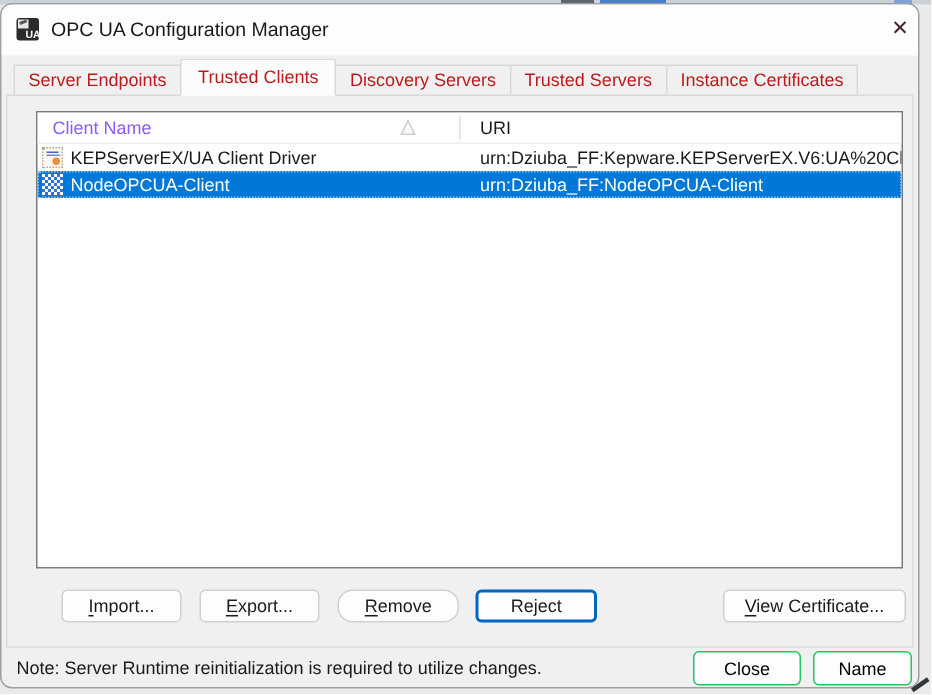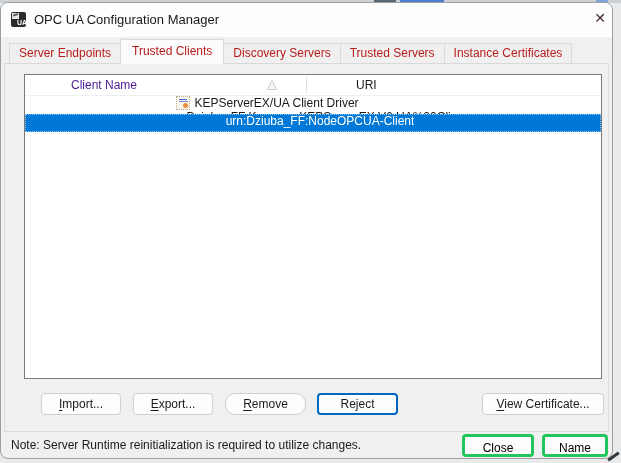--- a/index.html
+++ b/index.html
@@ -33,25 +33,25 @@
     border:1px solid #d9d9d9;margin-right:-1px;white-space:nowrap;color:#b91c1c;
   }
   .tab.active{
     height:23px;line-height:23px;padding:0 11px;background:#fcfcfc;
     border-bottom:1px solid #fcfcfc;border-radius:2px 2px 0 0;position:relative;z-index:4;
   }
   .tabpage{position:absolute;left:3px;top:60px;width:603px;height:367px;border:1px solid #dcdcdc;background:transparent;z-index:1;}
   
   .listview{position:absolute;left:23px;top:71px;width:576px;height:303px;border:1px solid #7a7a7a;background:#ffffff;overflow:hidden;}
   .lv-header{position:relative;height:20px;border-bottom:1px solid #efefef;display:flex;align-items:center;background:#ffffff;}
-  .lv-h-col1{width:281px;padding-left:10px;box-sizing:border-box;color:#4c1d95;margin-left:36px;}
+  .lv-h-col1{width:281px;padding-left:10px;box-sizing:border-box;color:#8b5cf6;}
   .lv-h-col2{flex:1;padding-left:14px;color:#1a1a1a;}
   .lv-h-divider{position:absolute;left:281px;top:2px;width:1px;height:16px;background:#e0e0e0;}
   .sort-tri{position:absolute;left:241px;top:4px;width:12px;height:12px;}
-  .lv-row{height:18px;display:flex;align-items:center;white-space:nowrap;flex-direction:column;}
+  .lv-row{height:18px;display:flex;align-items:center;white-space:nowrap;}
   .lv-col1{width:281px;display:flex;align-items:center;box-sizing:border-box;overflow:hidden;}
   .lv-col2{flex:1;padding-left:14px;overflow:hidden;text-overflow:clip;}
   .row-icon{margin-left:3px;margin-right:5px;width:14px;height:14px;flex:0 0 auto;position:relative;}
   .cert-icon{background:#fbf7ee;border:1px dotted #b4ab8e;box-sizing:border-box;}
   .cert-icon .l1{position:absolute;left:2px;top:2px;width:8px;height:1px;background:#4a66c8;}
   .cert-icon .l2{position:absolute;left:2px;top:4px;width:9px;height:1px;background:#7288d2;}
   .cert-icon .seal{position:absolute;right:1px;bottom:1px;width:5px;height:5px;border-radius:50%;background:#e8923a;}
   .checker-icon{
     background:#ffffff;
     background-image:conic-gradient(#2e74d8 90deg, transparent 90deg 180deg, #2e74d8 180deg 270deg, transparent 270deg);
@@ -66,21 +66,21 @@
     text-align:center;line-height:20px;padding:0;cursor:default;white-space:nowrap;margin-left:16px;
   }
   .btn .mn{text-decoration:underline;text-underline-offset:2px;}
   #btn-import{left:24px;width:80px;}
   #btn-export{left:116px;width:80px;}
   #btn-remove{left:208px;width:81px;border-radius:10px;}
   #btn-reject{left:300px;width:81px;border:2px solid #0067c0;line-height:18px;text-align:center;}
   #btn-viewcert{left:465px;width:122px;}
   
   .note{position:absolute;left:10px;top:431px;height:23px;line-height:23px;color:#1a1a1a;white-space:nowrap;}
-  .btn-footer{position:absolute;top:431px;height:23px;box-sizing:border-box;background:#fdfdfd;border:3px solid #22c55e;border-radius:4px;font-size:12px;text-align:center;line-height:21px;cursor:default;}
+  .btn-footer{position:absolute;top:431px;height:23px;box-sizing:border-box;background:#fdfdfd;border:1px solid #22c55e;border-radius:4px;font-size:12px;text-align:center;line-height:21px;cursor:default;}
   #btn-close{left:461px;width:72px;}
   #btn-help{left:541px;width:66px;}
 </style>
 </head>
 <body>
 
 <div class="screen">
 
   <div class="top-strip"></div>
   <div class="frag-dark"></div>
@@ -125,20 +125,24 @@
             <div class="l1"></div>
               <div class="l2"></div>
               <div class="seal"></div>
           </div>
           <span>KEPServerEX/UA Client Driver</span>
         </div>
         <div class="lv-col2">urn:Dziuba_FF:Kepware.KEPServerEX.V6:UA%20Clien...</div>
       </div>
 
       <div class="lv-row selected">
+        <div class="lv-col1">
+          <div class="row-icon checker-icon"></div>
+          <span>NodeOPCUA-Client</span>
+        </div>
         <div class="lv-col2">urn:Dziuba_FF:NodeOPCUA-Client</div>
       </div>
     </div>
 
     <button class="btn" id="btn-import"><span class="mn">I</span><span>mport...</span></button>
     <button class="btn" id="btn-export"><span class="mn">E</span><span>xport...</span></button>
     <button class="btn" id="btn-remove"><span class="mn">R</span><span>emove</span></button>
     <button class="btn" id="btn-reject">Reject</button>
     <button class="btn" id="btn-viewcert"><span class="mn">V</span><span>iew Certificate...</span></button>
 

